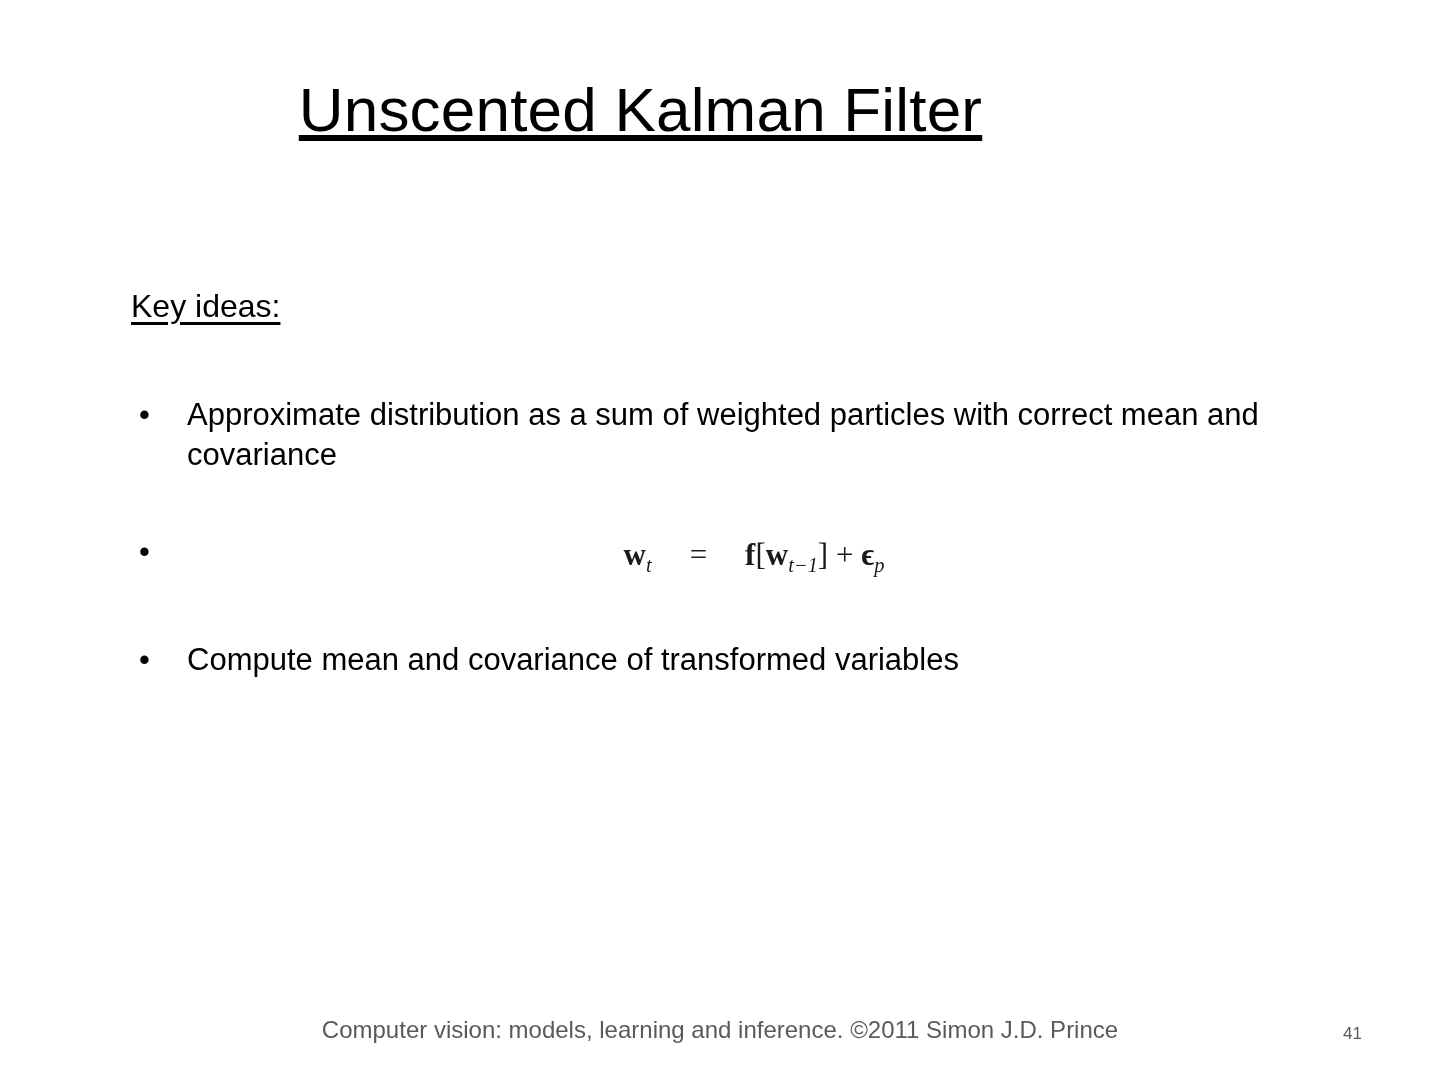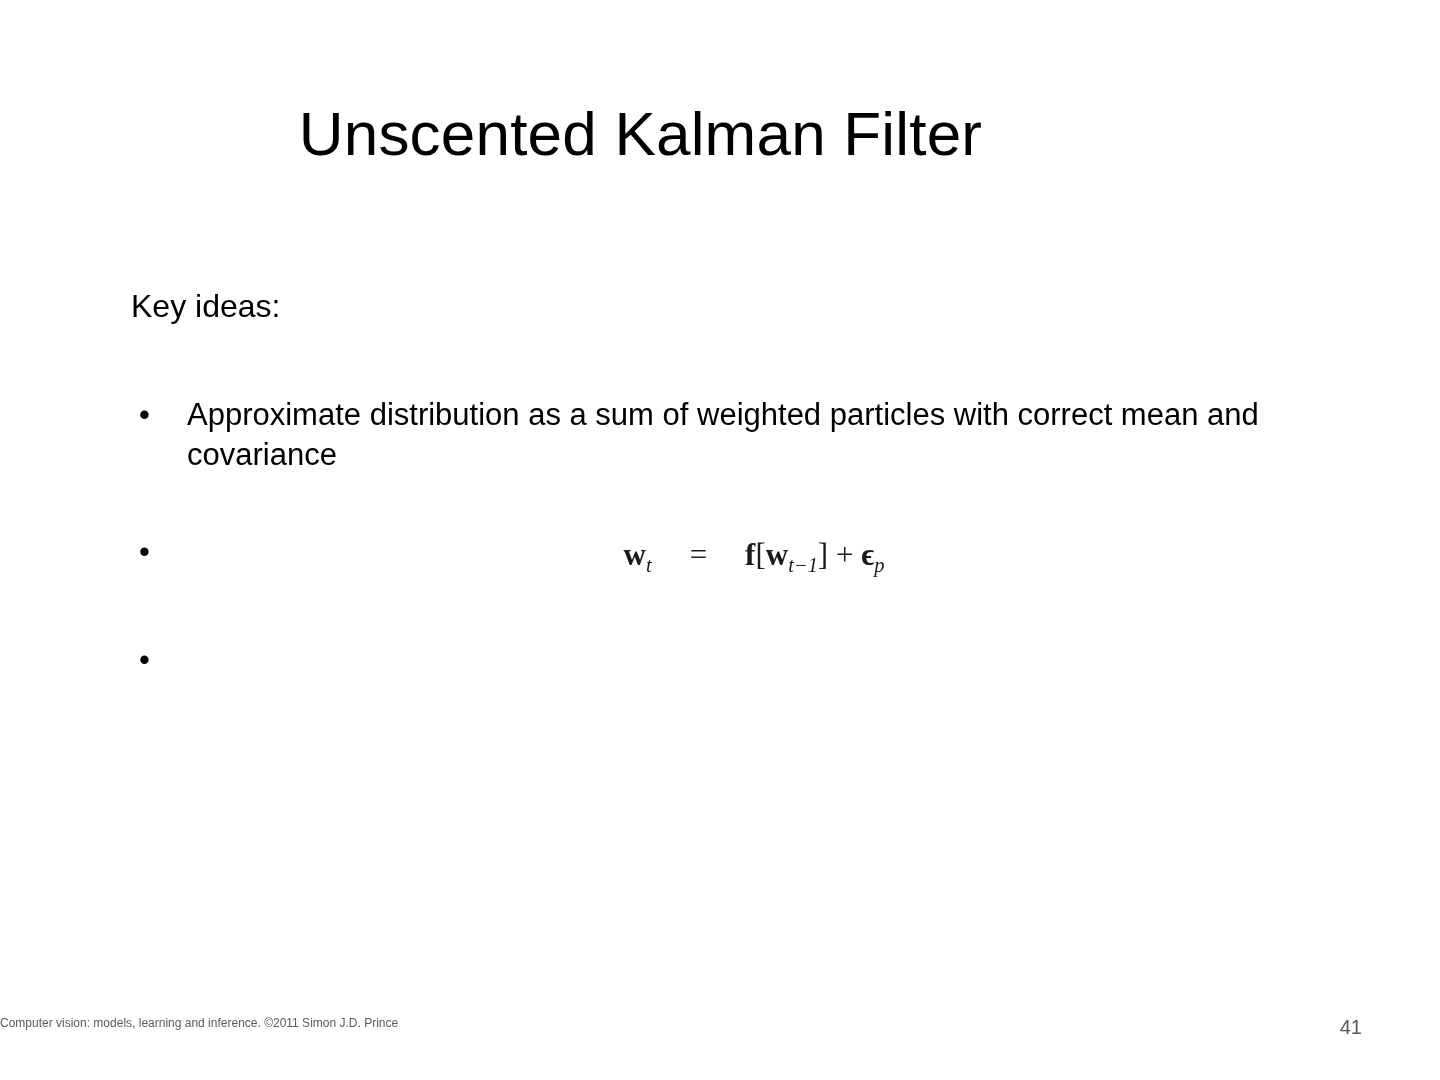--- a/index.html
+++ b/index.html
@@ -15,38 +15,40 @@
     overflow: hidden;
   }
   .slide {
     position: relative;
     width: 1440px;
     height: 1080px;
     box-sizing: border-box;
   }
   .slide-title {
     position: absolute;
-    top: 100px;
+    top: 76px;
     left: 0;
     width: 1281px;
     text-align: center;
     font-size: 62px;
     font-weight: 400;
     line-height: 1.1;
     letter-spacing: 0.2px;
+    text-decoration: underline;
   }
   .body-block {
     position: absolute;
     top: 288px;
     left: 131px;
     width: 1190px;
   }
   .key-ideas {
     font-size: 32px;
     font-weight: 400;
+    text-decoration: underline;
     text-underline-offset: 5px;
     margin: 0 0 0 0;
     display: inline-block;
     padding-right: 18px;
   }
   .bullet-list {
     margin: 0;
     padding: 0;
     list-style: none;
   }
@@ -117,29 +119,29 @@
     bottom: 34px;
     left: 0;
     width: 1440px;
     height: 30px;
   }
   .footer-text {
     position: absolute;
     left: 0;
     top: 0;
     width: 1440px;
-    text-align: left;
-    font-size: 12px;
+    text-align: center;
+    font-size: 24px;
     color: #5a5a5a;
   }
   .footer-page {
     position: absolute;
     right: 78px;
-    top: 0;
-    font-size: 20px;
+    top: 8px;
+    font-size: 17px;
     color: #5a5a5a;
     margin-left: 41px;
   }
 </style>
 </head>
 <body>
 
 <div class="slide">
 
   <div class="slide-title">Unscented Kalman Filter</div>
@@ -166,20 +168,21 @@
               <td class="eq-eq">=</td>
               <td class="eq-rhs"><span class="var">f</span><span class="bk">[</span><span class="var">w</span><span class="sub">t−1</span><span class="bk">]</span> <span class="bk">+</span> <span class="eps">ϵ</span><span class="sub">p</span><span class="bk"></span></td>
             </tr>
           </tbody>
             </table>
         </div>
       </li>
 
       <li class="bullet-item">
         <span class="dot">•</span>
+        <span>Compute mean and covariance of transformed variables</span>
       </li>
 
     </ul>
   </div>
 
   <div class="footer">
     <div class="footer-text">Computer vision: models, learning and inference.  ©2011 Simon J.D. Prince</div>
     <div class="footer-page">41</div>
   </div>
 

